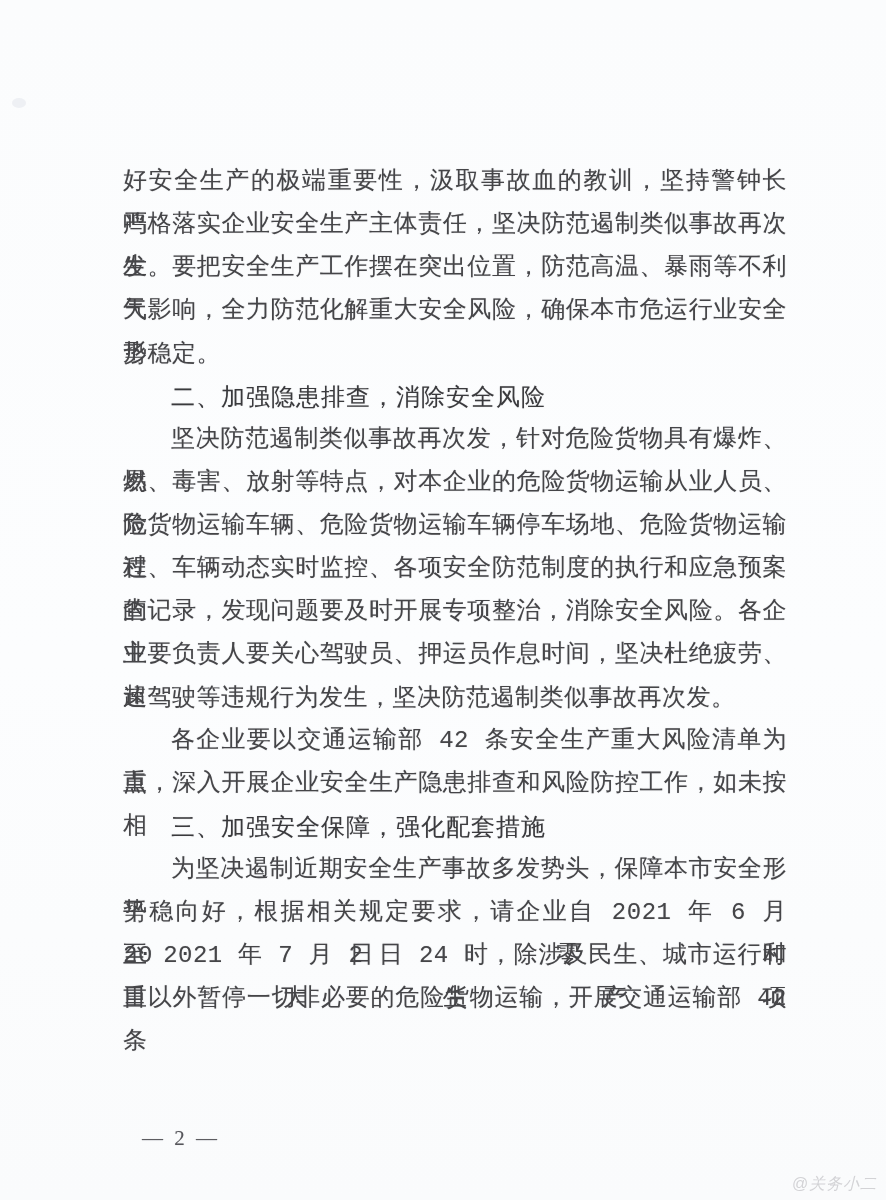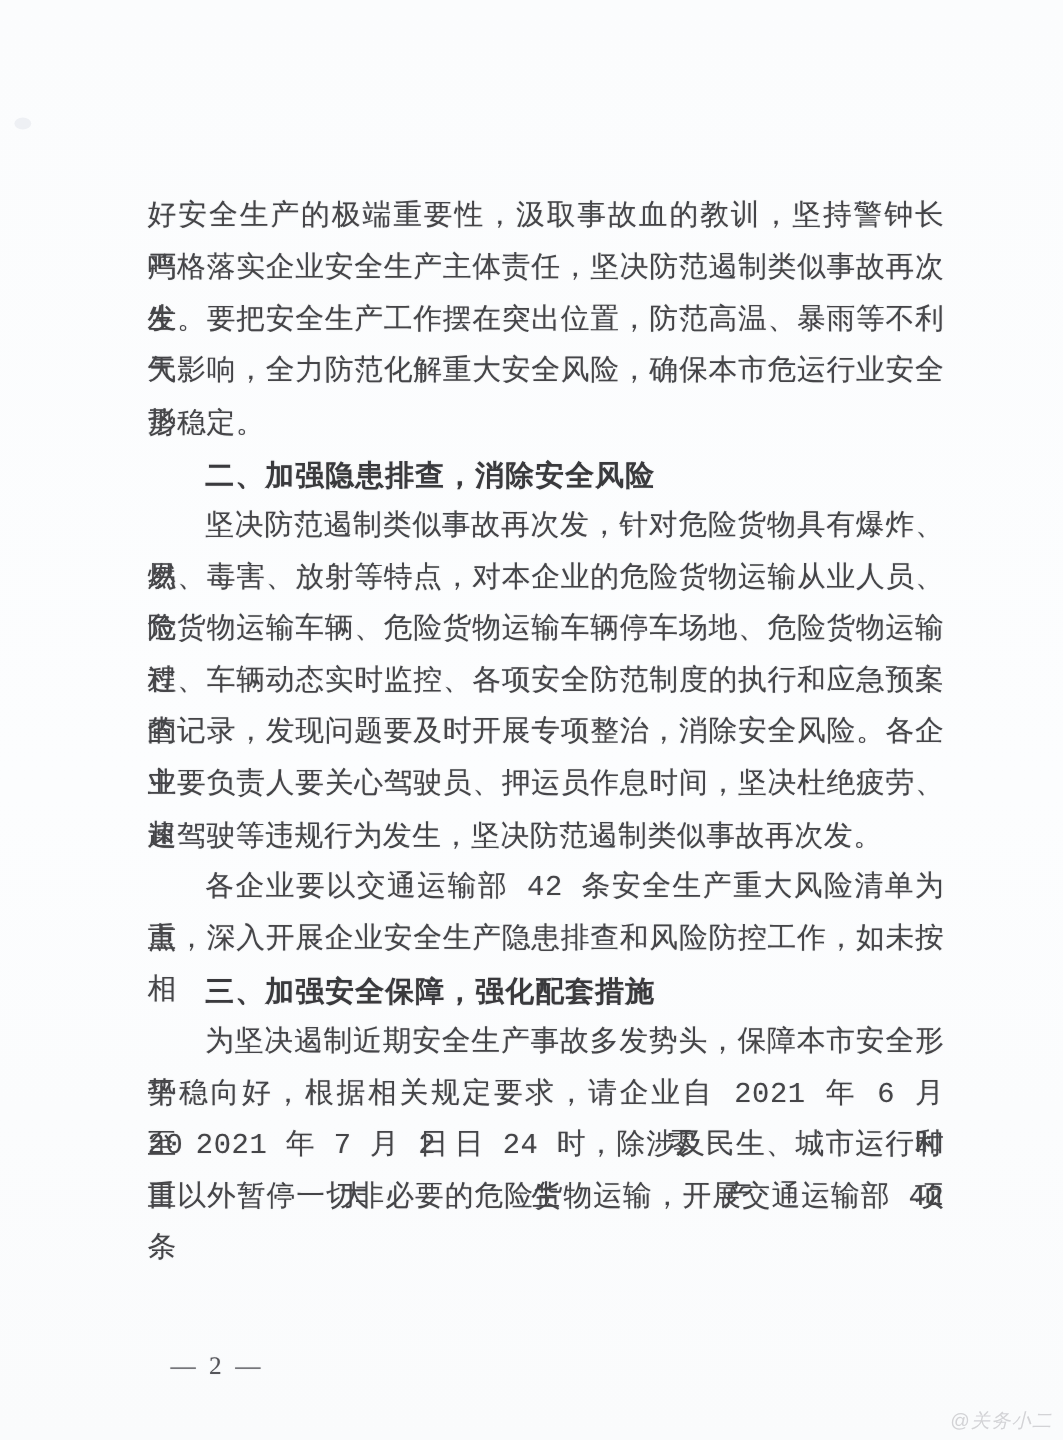--- a/index.html
+++ b/index.html
@@ -30,21 +30,21 @@
   }
   .tline.fill {
     white-space: normal;
     text-align: justify;
     text-align-last: justify;
     font-family: Liberation Mono, monospace;
   }
   .tline.indent { text-indent: 2em; }
   .tline.heading {
     font-family: "Liberation Sans", "DejaVu Sans", sans-serif;
-    font-weight: bold;
+    font-weight: normal;
     color: #3a3a3d;
     letter-spacing: 1px;
     text-align-last: auto;
   }
   .footer-pageno {
     position: absolute;
     left: 142px; top: 1126px;
     font-size: 21px;
     color: #55555a;
     letter-spacing: 3px;

